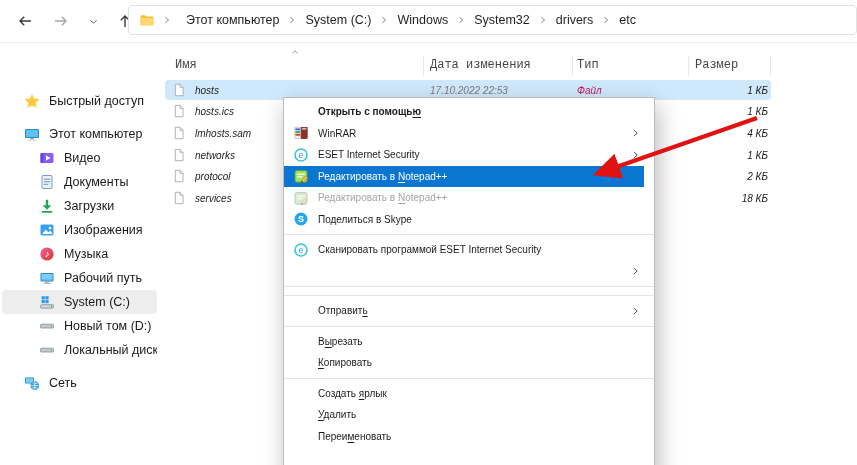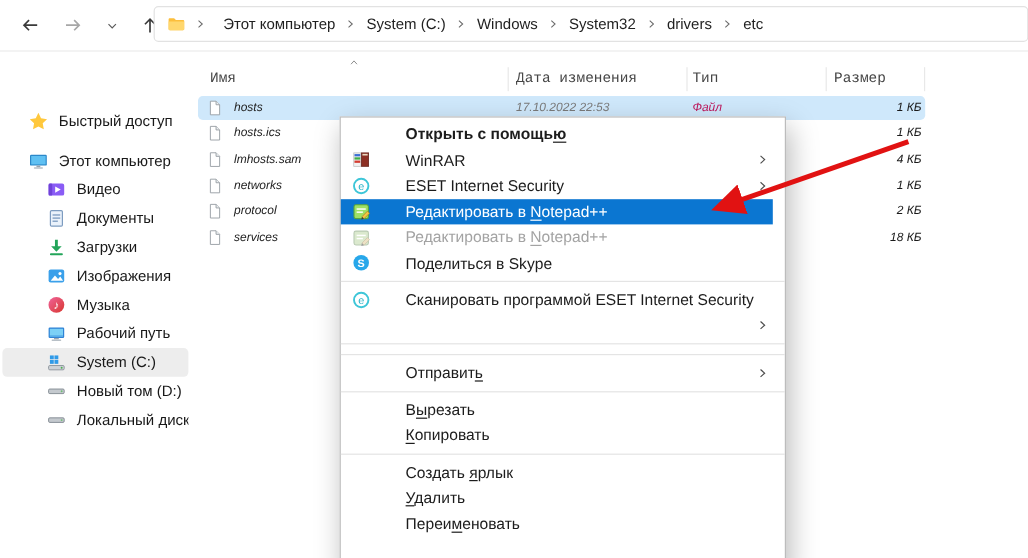--- a/index.html
+++ b/index.html
@@ -43,22 +43,22 @@
   .fcell{position:absolute;top:50%;transform:translateY(-50%);white-space:nowrap;}
   .f-ic{left:10px;width:14px;height:14px;}
   .c-name{left:33px;}
   .c-date{left:268px;color:#7a7a7a;}
   .c-type{left:415px;color:#be185d;}
   .c-size{left:430px;width:176px;text-align:right;color:#1a1a1a;}
   
   .ctx{position:absolute;left:283px;top:97px;width:372px;height:380px;background:#fff;
     border:1px solid #bcbcbc;box-shadow:3px 9px 22px rgba(0,0,0,.28);box-sizing:border-box;
     padding-top:3px;z-index:5;}
-  .mi{position:relative;height:21.5px;display:flex;align-items:center;padding-left:54px;
-    font-size:13px;color:#1c1c1c;box-sizing:border-box;white-space:nowrap;}
+  .mi{position:relative;height:21.5px;display:flex;align-items:center;padding-left:34px;
+    font-size:10px;color:#1c1c1c;box-sizing:border-box;white-space:nowrap;}
   .mi .ic{position:absolute;left:9px;top:50%;transform:translateY(-50%);width:16px;height:16px;}
   .mi.bold{font-weight:700;}
   .mi.selected{background:var(--accent,#0b76d1);color:#fff;width:360px;}
   .mi.disabled{color:#a3a3a3;}
   .mi.disabled .ic{filter:grayscale(.55) opacity(.5);}
   .sub{position:absolute;right:13px;top:50%;transform:translateY(-50%);width:11px;height:11px;color:#4d4d4d;}
   .msep{position:relative;height:9px;}
   .msep::after{content:"";position:absolute;left:0;right:0;top:4px;height:1px;background:#e4e4e4;}
   .key{text-decoration:underline;text-underline-offset:2px;}
   
@@ -330,20 +330,26 @@
       <span>Новый том (D:)</span>
     </div>
 
     <div class="side-item lvl1">
       <svg class="ic">
         <use href="#drive-icon"></use>
       </svg>
       <span>Локальный диск (E</span>
     </div>
 
+    <div class="side-item gap">
+      <svg class="ic">
+        <use href="#network-icon"></use>
+      </svg>
+      <span>Сеть</span>
+    </div>
   </div>
 
 <div class="files">
   <div class="fheader">
     <svg class="sortchev">
         <use href="#chevron-up-icon"></use>
       </svg>
     <span class="hcell h-name">Имя</span>
     <span class="hcell h-date">Дата изменения</span>
     <span class="hcell h-type">Тип</span>

